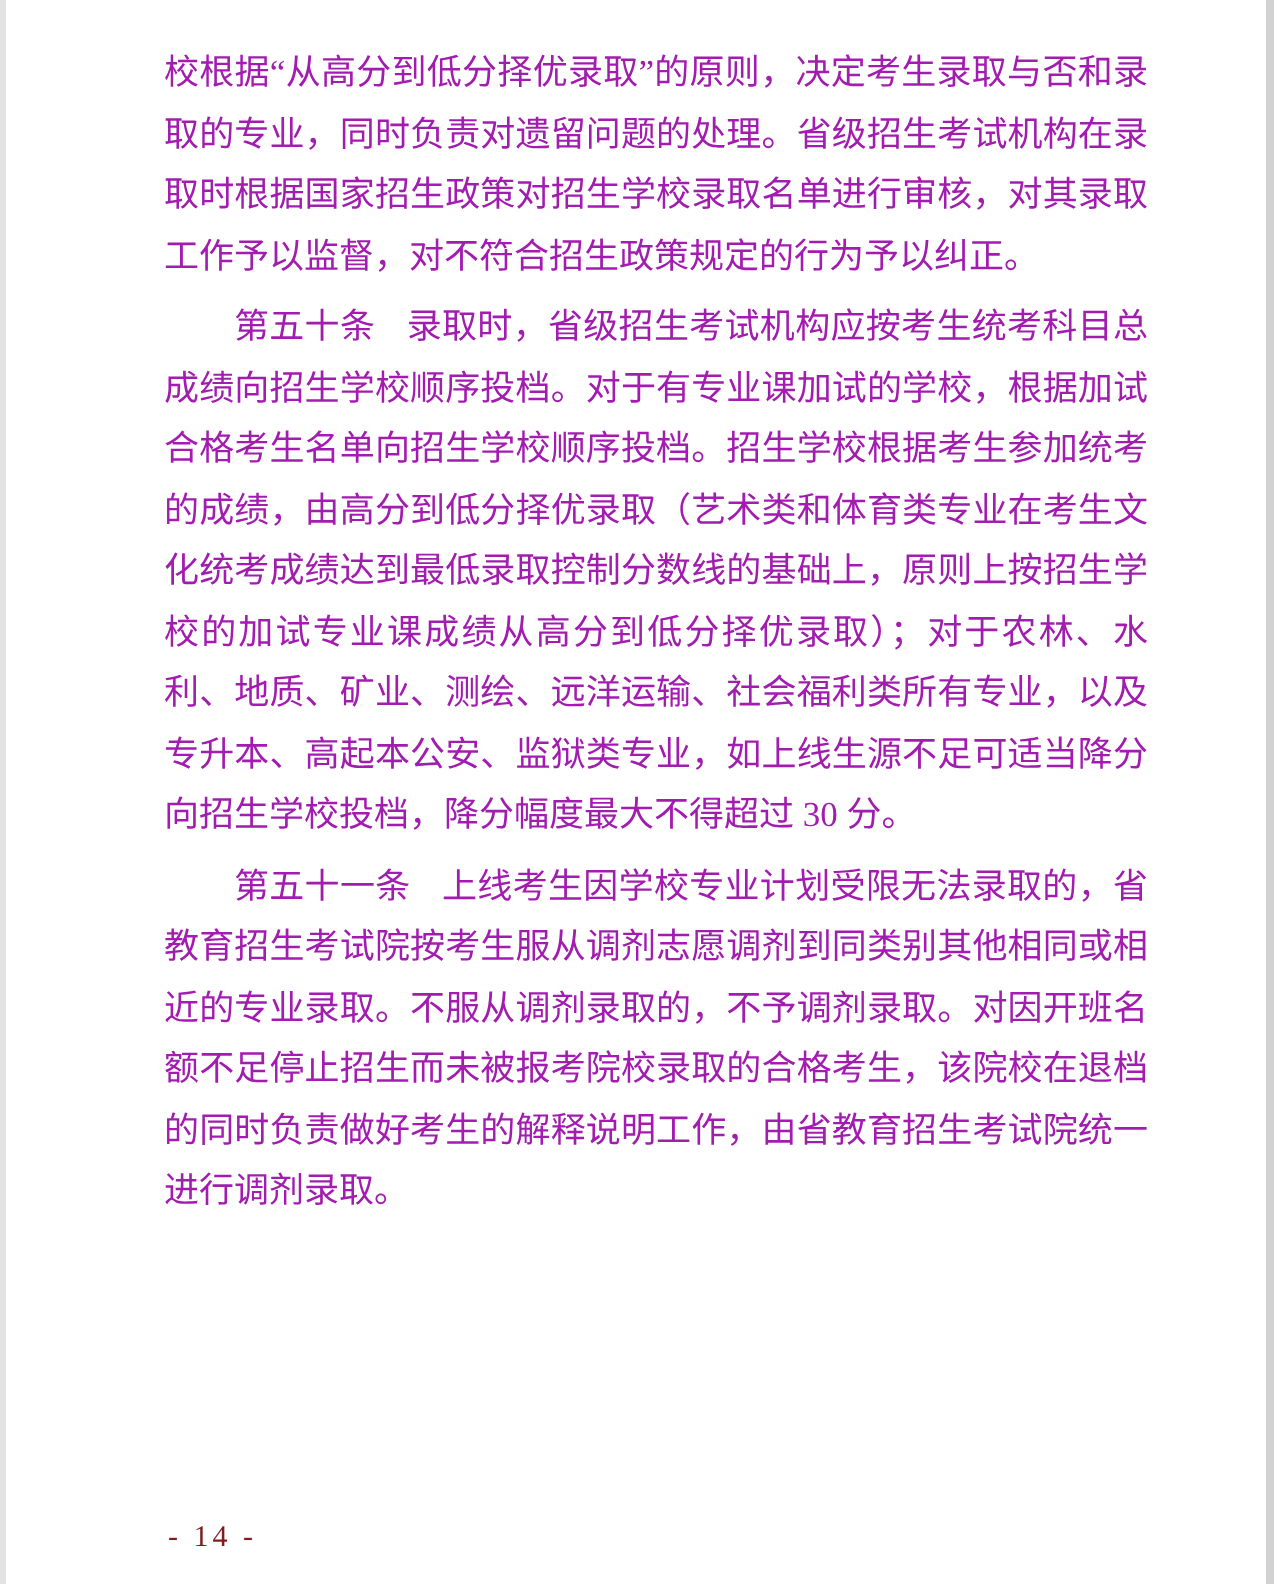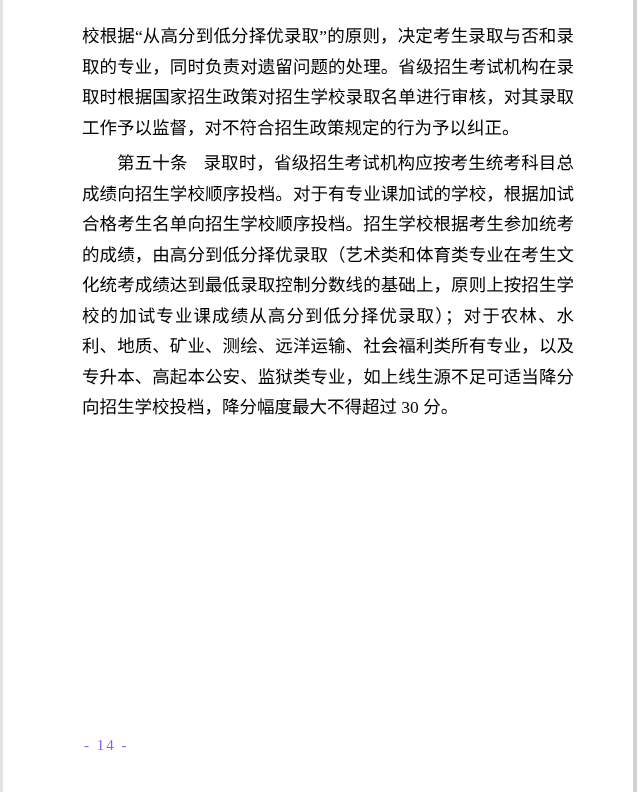--- a/index.html
+++ b/index.html
@@ -29,57 +29,58 @@
     top: 0;
     width: 4px;
     height: 100%;
     background: #d2d2d2;
   }
   .content {
     position: absolute;
     left: 82px;
     top: 21px;
     width: 492px;
-    color: #000000;
+    color: #a21caf;
     font-size: 17.5px;
     line-height: 30.5px;
     text-align: justify;
     text-justify: inter-ideograph;
   }
   .content p {
     margin: 0;
     padding: 0;
   }
   .content p.indented {
     text-indent: 2em;
     margin-top: 5px;
   }
   .term {
     font-weight: normal;
     margin-right: 0.9em;
   }
   .footer {
     position: absolute;
     left: 84px;
-    top: 736px;
+    top: 760px;
     font-size: 15px;
     line-height: 18px;
-    color: #8b5cf6;
+    color: #7f1d1d;
     letter-spacing: 2px;
     font-family: "Liberation Serif", serif;
   }
 </style>
 </head>
 <body>
 
 <div class="page">
   <div class="scan-edge-left"></div>
   <div class="scan-edge-right"></div>
 
   <main class="content" id="document-body">
       <p><span>校根据“从高分到低分择优录取”的原则，决定考生录取与否和录取的专业，同时负责对遗留问题的处理。省级招生考试机构在录取时根据国家招生政策对招生学校录取名单进行审核，对其录取工作予以监督，对不符合招生政策规定的行为予以纠正。</span></p>
       <p class="indented"><b class="term">第五十条</b><span>录取时，省级招生考试机构应按考生统考科目总成绩向招生学校顺序投档。对于有专业课加试的学校，根据加试合格考生名单向招生学校顺序投档。招生学校根据考生参加统考的成绩，由高分到低分择优录取（艺术类和体育类专业在考生文化统考成绩达到最低录取控制分数线的基础上，原则上按招生学校的加试专业课成绩从高分到低分择优录取）；对于农林、水利、地质、矿业、测绘、远洋运输、社会福利类所有专业，以及专升本、高起本公安、监狱类专业，如上线生源不足可适当降分向招生学校投档，降分幅度最大不得超过 30 分。</span></p>
+      <p class="indented"><b class="term">第五十一条</b><span>上线考生因学校专业计划受限无法录取的，省教育招生考试院按考生服从调剂志愿调剂到同类别其他相同或相近的专业录取。不服从调剂录取的，不予调剂录取。对因开班名额不足停止招生而未被报考院校录取的合格考生，该院校在退档的同时负责做好考生的解释说明工作，由省教育招生考试院统一进行调剂录取。</span></p>
     </main>
 
   <div class="footer">
     <span>- 14 -</span>
   </div>
 </div>
 
 </body></html>

